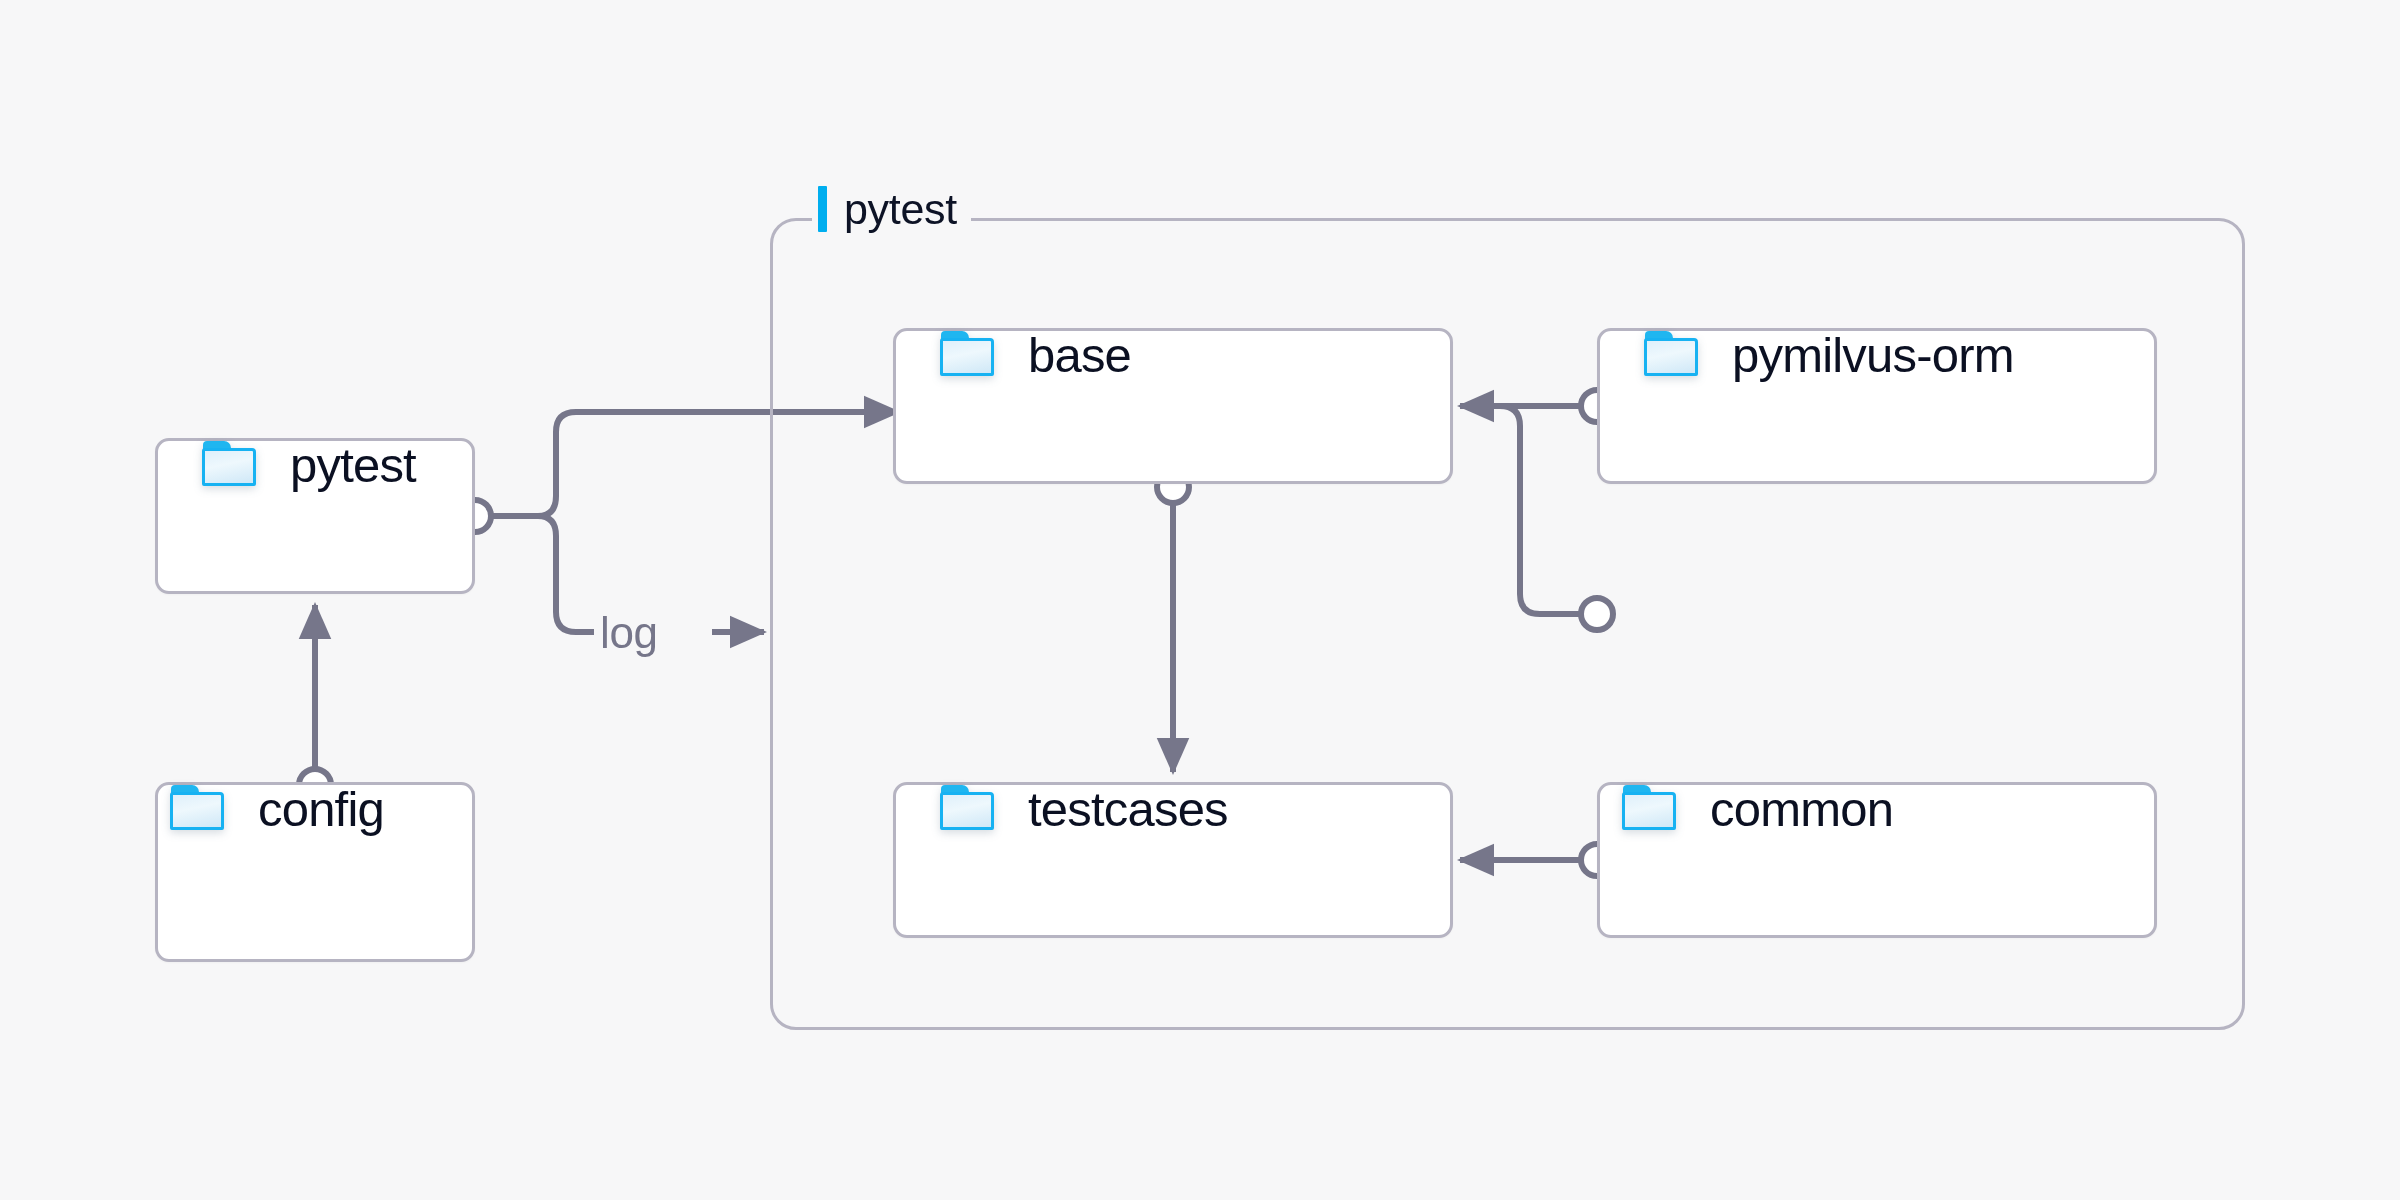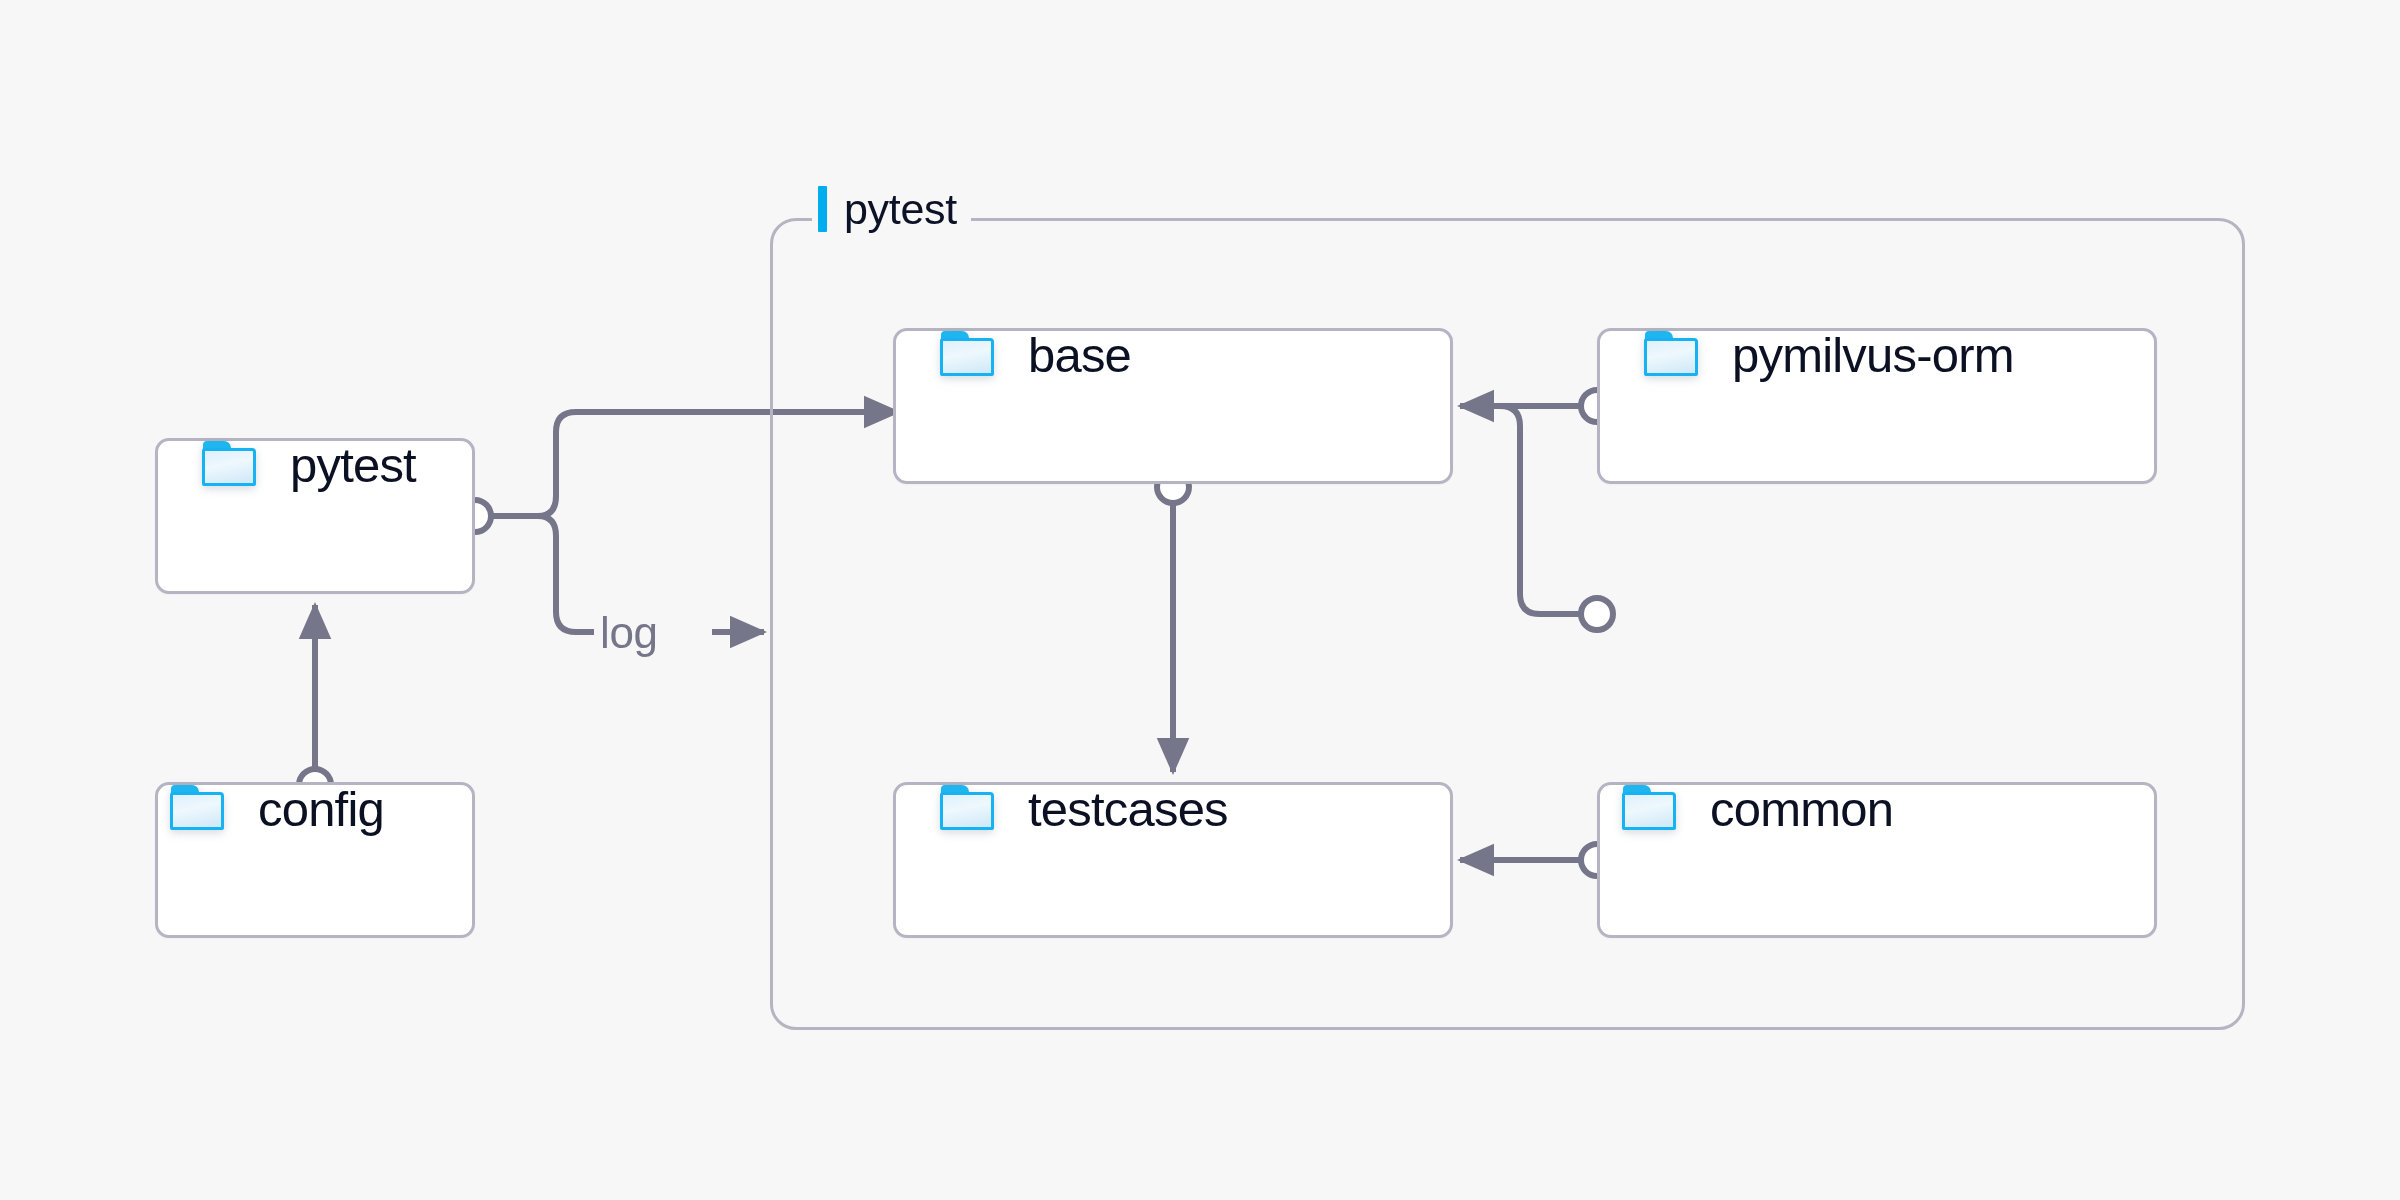--- a/index.html
+++ b/index.html
@@ -110,21 +110,21 @@
     width: 54px;
     height: 38px;
     box-sizing: border-box;
     background: linear-gradient(168deg, #dff0fb 0%, #eef8fd 42%, #cfe8f7 100%);
     border: 3px solid #17b2f2;
     border-radius: 3px 4px 2px 2px;
   }
 
   
   #node-utils      { left: 155px;  top: 438px; width: 320px; height: 156px; }
-  #node-config     { left: 155px;  top: 782px; width: 320px; height: 156px; padding-left: 12px; }
+  #node-config     { left: 155px;  top: 782px; width: 320px; height: 180px; padding-left: 12px; }
   #node-base       { left: 893px;  top: 328px; width: 560px; height: 156px; }
   #node-testcases  { left: 893px;  top: 782px; width: 560px; height: 156px; }
   #node-pymilvus   { left: 1597px; top: 328px; width: 560px; height: 156px; }
   #node-check      { left: 1597px; top: 536px; width: 560px; height: 156px; }
   #node-common     { left: 1597px; top: 782px; width: 560px; height: 156px; padding-left: 22px; }
 
   
   .edge-label {
     position: absolute;
     font-size: 44px;

